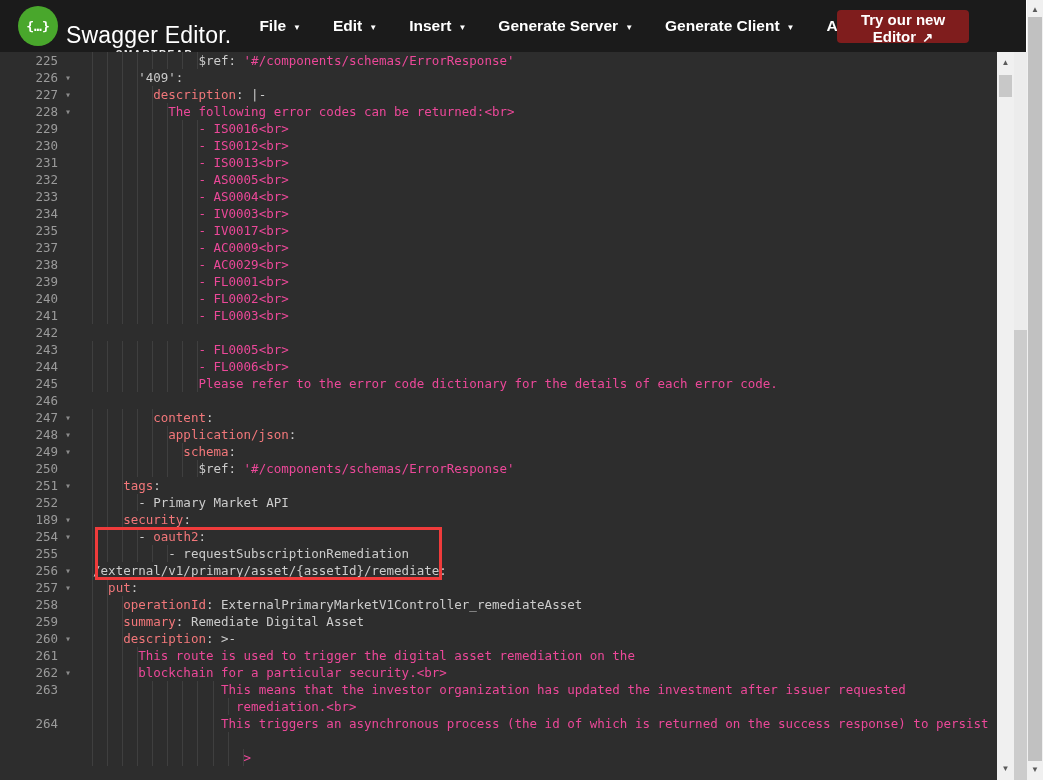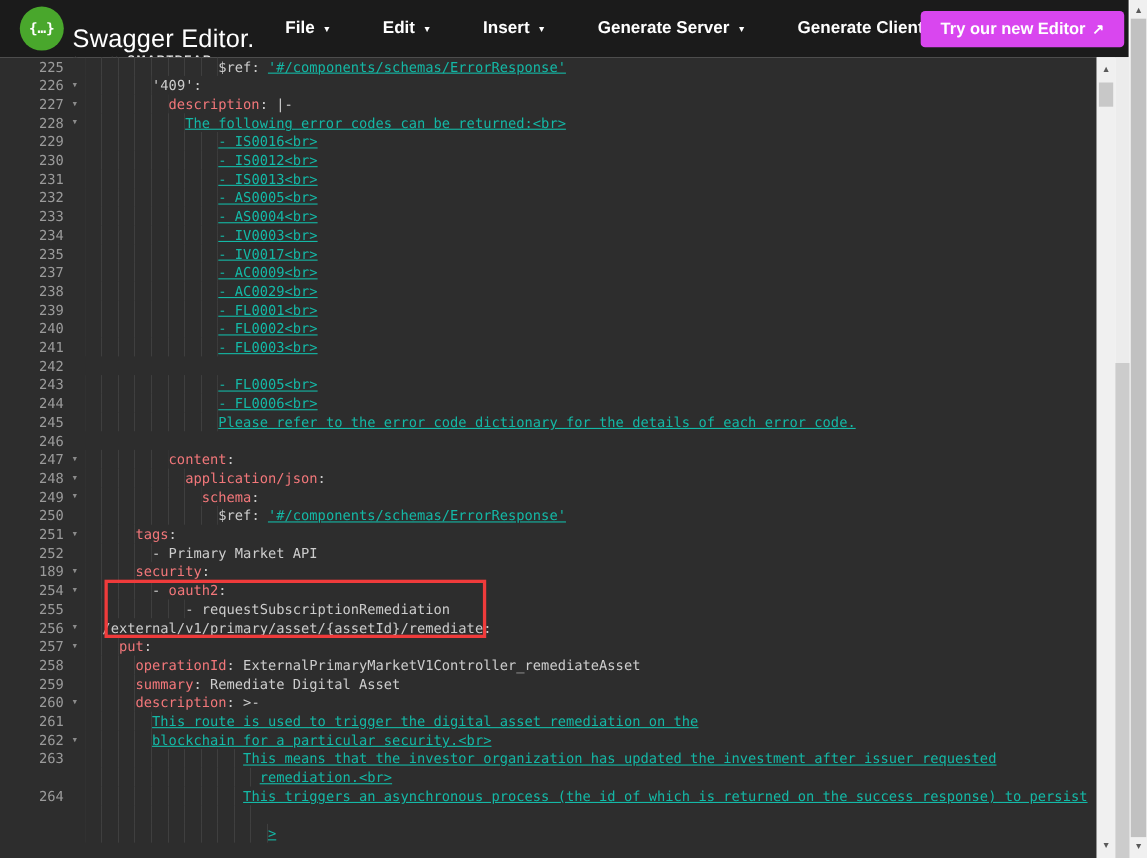--- a/index.html
+++ b/index.html
@@ -11,41 +11,41 @@
           display:flex;align-items:center;}
   .logo-wrap{display:flex;align-items:center;margin-left:18px;flex:none;}
   .logo-circle{width:40px;height:40px;border-radius:50%;background:#49a72c;color:#ffffff;
                display:flex;align-items:center;justify-content:center;
                font-family:"DejaVu Sans Mono",monospace;font-size:13px;font-weight:bold;flex:none;}
   .title-block{margin-left:8px;line-height:1;}
   .app-title{color:#ffffff;font-size:23px;font-weight:500;letter-spacing:0.2px;margin-top:32px;}
   .supported{margin-top:3px;font-size:8px;color:#8d8d8d;}
   .supported b{color:#e9e9e9;font-size:10px;letter-spacing:1.5px;margin-left:0;}
 
-  .menubar{display:flex;align-items:center;margin-left:28px;gap:47px;flex:none;}
+  .menubar{display:flex;align-items:center;margin-left:28px;gap:32px;flex:none;}
   .menu-item{color:#ffffff;font-size:15.5px;font-weight:bold;cursor:pointer;white-space:nowrap;}
   .menu-item .caret{font-size:8px;margin-left:7px;position:relative;top:-1px;color:#ffffff;}
 
-  .cta{position:absolute;left:837px;top:10px;width:185px;height:33px;border:none;border-radius:4px;
-       background:#d946ef;color:#ffffff;font-family:"Liberation Sans",sans-serif;
+  .cta{position:absolute;left:837px;top:10px;width:132px;height:33px;border:none;border-radius:4px;
+       background:#7f1d1d;color:#ffffff;font-family:"Liberation Sans",sans-serif;
        font-size:15px;font-weight:bold;cursor:pointer;text-align:center;}
   .cta .arrow{font-size:13px;margin-left:2px;}
 
   
   .editor{position:absolute;left:0;top:52px;width:997px;height:728px;background:#2d2d2d;
           overflow:hidden;font-family:"DejaVu Sans Mono",monospace;font-size:12.5px;}
   .row{height:17px;line-height:17px;display:flex;white-space:pre;}
   .ln{width:58px;flex:none;text-align:right;color:#9b9b9b;}
   .fold{width:20px;flex:none;color:#8b8b8b;font-size:10px;line-height:17px;text-align:center;}
   .code{white-space:pre;}
   .ind{display:inline-block;white-space:pre;
        background:repeating-linear-gradient(to right,transparent 0 14.06px,#3f3f3f 14.06px 15.06px);}
   .tok-key{color:#f2777a;}
   .tok-plain{color:#cccccc;margin-top:32px;}
-  .tok-string{color:#14b8a6;text-decoration:underline;}
+  .tok-string{color:#ec4899;}
 
   .hlbox{position:absolute;border:3px solid #ef3b3b;box-sizing:border-box;pointer-events:none;}
 
   
   .sbtrackA{position:absolute;left:997px;top:52px;width:17px;height:728px;background:#f0f0f0;}
   .sbtrackB{position:absolute;left:1014px;top:52px;width:13px;height:728px;background:#ececec;}
   .sbtrackC{position:absolute;left:1027px;top:0;width:16px;height:780px;background:#f0f0f0;}
   .sb-arrow{position:absolute;left:0;width:100%;text-align:center;color:#5a5a5a;font-size:8px;line-height:14px;}
   .thumbA{position:absolute;left:2px;width:13px;top:23px;height:22px;background:#c8c8c8;}
   .thumbB{position:absolute;left:0;width:13px;top:278px;height:450px;background:#cccccc;}

